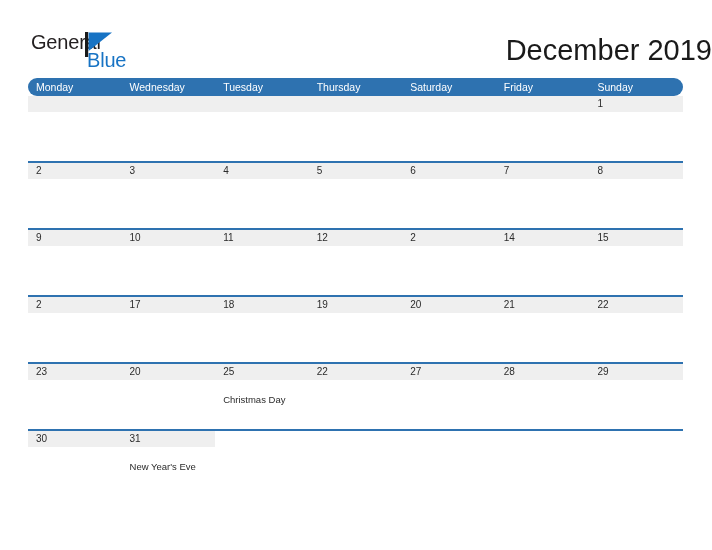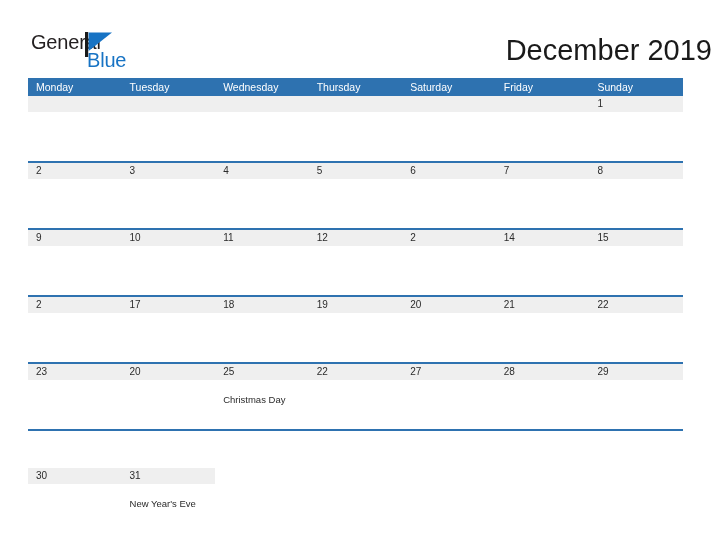--- a/index.html
+++ b/index.html
@@ -95,20 +95,21 @@
     left: 28px;
     top: 78px;
     width: 655px;
   }
 
   .weekday-row {
     display: flex;
     width: 655px;
     height: 18px;
     background: #2e72b0;
+    border-radius: 9px;
   }
   .weekday {
     width: 93.571px;
     box-sizing: border-box;
     padding-left: 8px;
     color: #ffffff;
     font-size: 10.5px;
     line-height: 18px;
     white-space: nowrap;
     overflow: hidden;
@@ -116,21 +117,20 @@
 
   .week-row {
     width: 655px;
     height: 67px;
     position: relative;
     box-sizing: border-box;
     border-bottom: 2px solid #2e72b0;
   }
   .week-row:last-child {
     border-bottom: none;
-    margin-top: 37px;
   }
 
   .daynum-band {
     display: flex;
     width: 655px;
     height: 16px;
     background: #efefef;
   }
   .daynum-band.partial {
     width: 187.14px;
@@ -182,22 +182,22 @@
     </div>
 
     <div class="title">December 2019</div>
 
     <div class="region">Japan</div>
   </div>
 
   <div class="calendar">
     <div class="weekday-row">
         <div class="weekday">Monday</div>
+        <div class="weekday">Wednesday</div>
         <div class="weekday">Tuesday</div>
-        <div class="weekday">Wednesday</div>
         <div class="weekday">Thursday</div>
         <div class="weekday">Saturday</div>
         <div class="weekday">Friday</div>
         <div class="weekday">Sunday</div>
       </div>
     <div>
         <div class="week-row">
           <div class="daynum-band">
             <div class="daynum"></div>
             <div class="daynum"></div>

